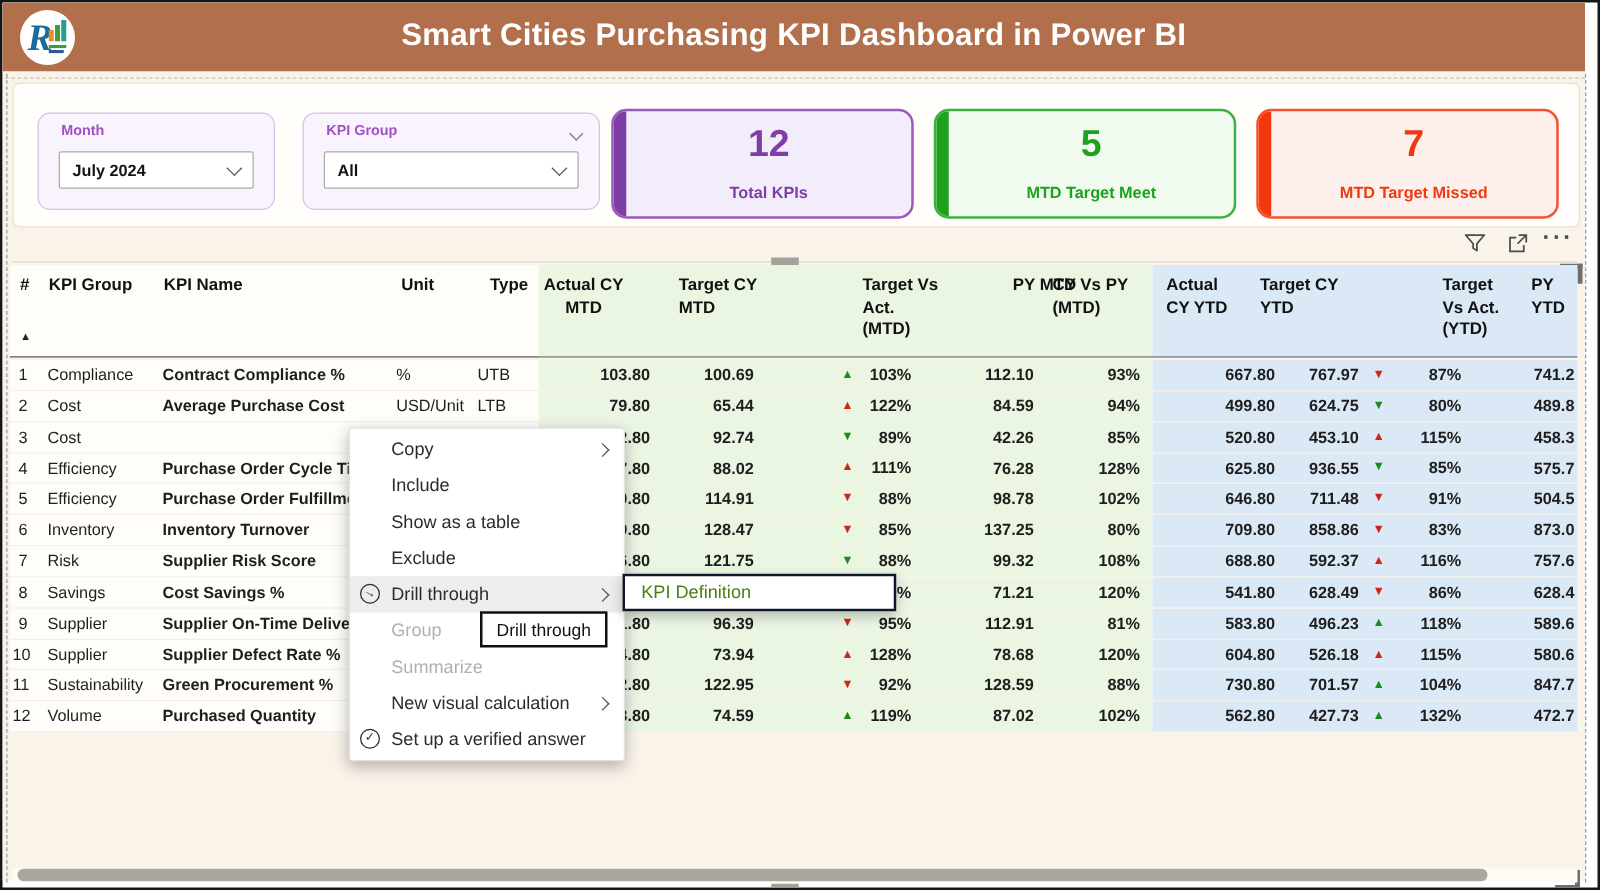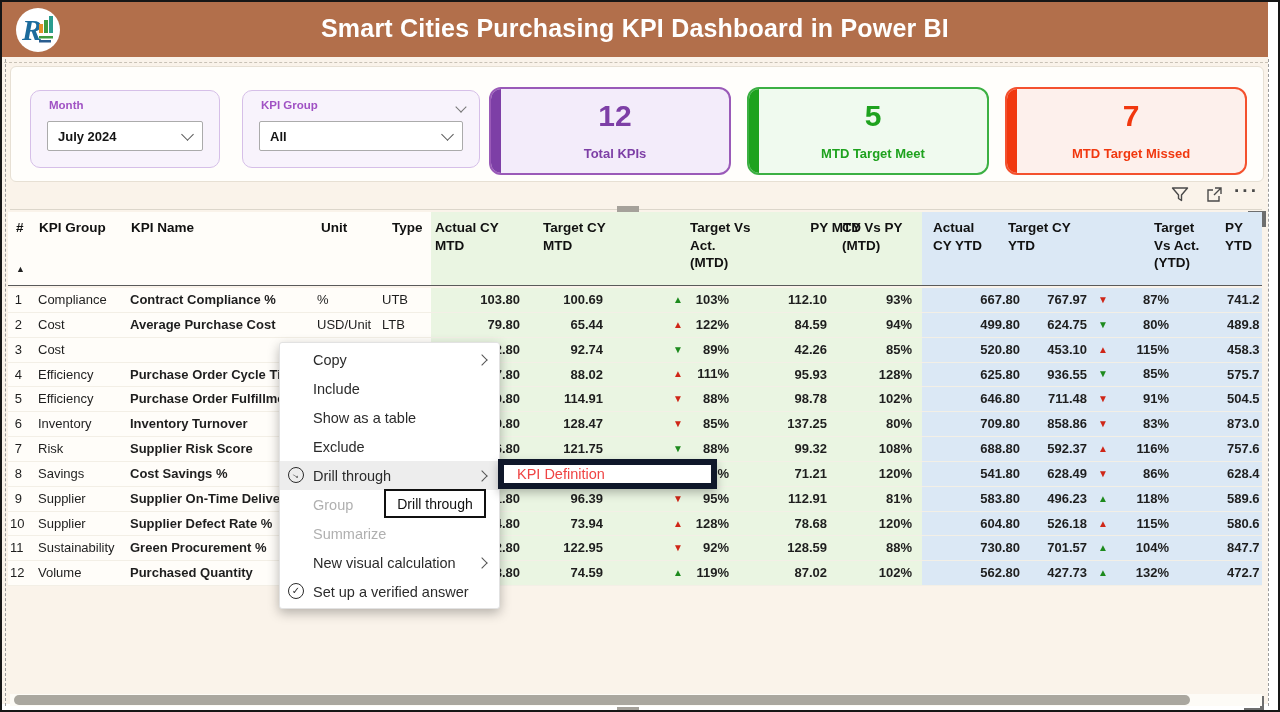--- a/index.html
+++ b/index.html
@@ -43,21 +43,21 @@
   .corner-br{left:1242px;top:694px;width:16px;height:12px;border-bottom:4px solid #6e6e6e;border-right:4px solid #6e6e6e;}
   .vscroll{left:1252px;top:452px;width:7px;height:27px;background:#a6a39c;border-radius:3px;}
   .hscroll-track{left:8px;top:692px;width:1252px;height:12px;background:#fdfbf6;}
   .hscroll-thumb{left:12px;top:693px;width:1176px;height:10px;background:#aaa79f;border-radius:5px;}
   
   .tablev{left:6px;top:210px;width:1254px;height:478px;overflow:hidden;color:#1e1e1e;}
   .thead{position:absolute;left:0;top:0;width:100%;height:74px;background:#fffdf9;border-bottom:1px solid #5a5a5a;box-sizing:border-box;}
   .thead::before,.trow::before{content:"";position:absolute;left:423px;width:491px;top:0;bottom:0;background:var(--zonem,#eaf5e2);}
   .thead::after,.trow::after{content:"";position:absolute;left:914px;right:0;top:0;bottom:0;background:var(--zoney,#dbe8f5);}
   .hl{position:absolute;top:7px;font-size:13.5px;line-height:1.3;font-weight:700;white-space:pre-line;z-index:1;color:#111;}
-  .h0{left:8px;}.h1{left:31px;}.h2{left:123px;}.h3{left:313px;}.h4{left:384px;}.h5{left:427px;}.h6{left:535px;}
+  .h0{left:8px;}.h1{left:31px;}.h2{left:123px;}.h3{left:313px;}.h4{left:384px;}.h5{left:427px;text-align:center;}.h6{left:535px;}
   .h7{left:682px;}.h8{left:779px;width:74px;text-align:right;}.h9{left:834px;}.h10{left:925px;}.h11{left:1000px;}
   .h12{left:1146px;}.h13{left:1217px;}
   .sort-asc{position:absolute;left:8px;top:52px;font-size:9px;color:#222;z-index:1;}
   .tbody{position:absolute;left:0;top:76px;width:100%;}
   .trow{position:relative;height:24.85px;background:#fffdf9;border-bottom:1px solid #f3efe6;box-sizing:border-box;}
   .c{position:absolute;top:0;height:100%;line-height:24px;font-size:13px;white-space:nowrap;z-index:1;}
   .r{text-align:right;font-weight:600;}
   .c-num{left:2px;width:12px;text-align:right;}
   .c-group{left:30px;width:92px;}
   .c-name{left:122px;width:200px;font-weight:700;}
@@ -80,23 +80,23 @@
   
   .menu{left:277px;top:340px;width:219px;background:#fff;border:1px solid #e2e2e2;border-radius:3px;
         box-shadow:0 4px 12px rgba(0,0,0,.28);z-index:10;padding:2px 0;}
   .mi{position:relative;height:29px;display:flex;align-items:center;padding-left:33px;font-size:14.5px;color:#2b2b2b;}
   .mi.hl-row{background:#ededed;}
   .mi.disabled{color:#b0b0b0;}
   .mi .micon{position:absolute;left:8px;top:6px;width:16px;height:16px;border:1.3px solid #2b2b2b;border-radius:50%;
              display:flex;align-items:center;justify-content:center;font-size:10px;line-height:1;color:#2b2b2b;box-sizing:border-box;}
   .mi .micon.rot span{transform:rotate(30deg);display:block;}
   .mi .mchev{position:absolute;right:13px;top:11px;width:7px;height:7px;border-right:1.5px solid #555;border-top:1.5px solid #555;transform:rotate(45deg);}
-  .submenu{left:496px;top:457px;width:219px;height:30px;background:#fff;border:6px solid #0f172a;
+  .submenu{left:496px;top:457px;width:219px;height:30px;background:#fff;border:2px solid #0f172a;
            box-shadow:0 4px 10px rgba(0,0,0,.25);z-index:11;display:flex;align-items:center;padding-left:13px;
-           font-size:14.5px;color:#ef4444;box-sizing:border-box;}
+           font-size:14.5px;color:#4d7c0f;box-sizing:border-box;}
   .tooltip{left:382px;top:487px;width:102px;height:29px;background:#fff;border:2px solid #101010;z-index:12;
            display:flex;align-items:center;justify-content:center;font-size:14px;color:#111;box-sizing:border-box;}
 </style>
 </head>
 <body>
 
 <div class="page" style="--band: #b26f4b; --zonem: #eaf5e2; --zoney: #dbe8f5; --good: #1d8a1d; --bad: #cf2617;">
 
   <div class="abs bg"></div>
 
@@ -273,21 +273,21 @@
           <div class="c c-group">Efficiency</div>
           <div class="c c-name">Purchase Order Cycle Time</div>
           <div class="c c-unit"></div>
           <div class="c c-type"></div>
           <div class="c c-am r">7.80</div>
           <div class="c c-tm r">88.02</div>
           <div class="c tva tva-m">
             <span class="arrow arr-red">▲</span>
             <span class="pct">111%</span>
           </div>
-          <div class="c c-pym r">95.93</div>
+          <div class="c c-pym r">76.28</div>
           <div class="c c-cvp r">128%</div>
           <div class="c c-ay r">625.80</div>
           <div class="c c-ty r">936.55</div>
           <div class="c tva tva-y">
             <span class="arrow arr-green">▼</span>
             <span class="pct">85%</span>
           </div>
           <div class="c c-pyy">575.7</div>
         </div>
         <div class="trow">

